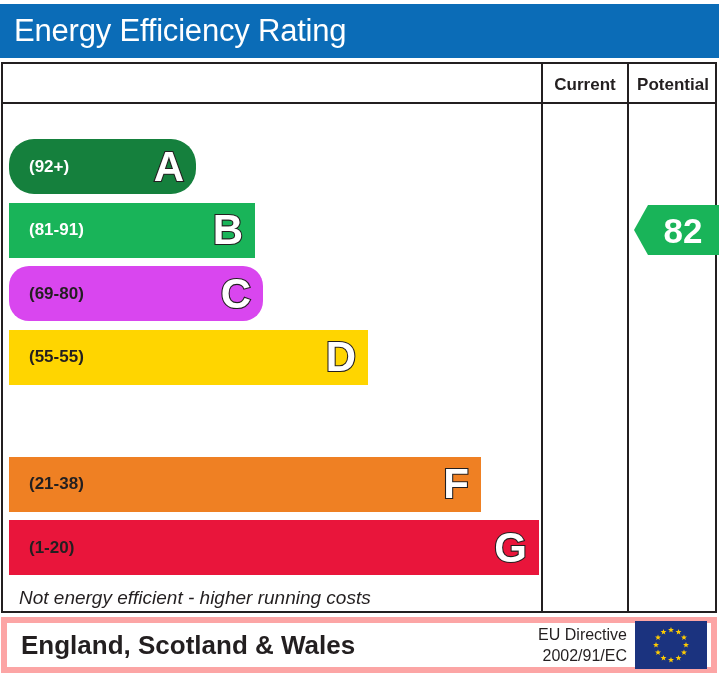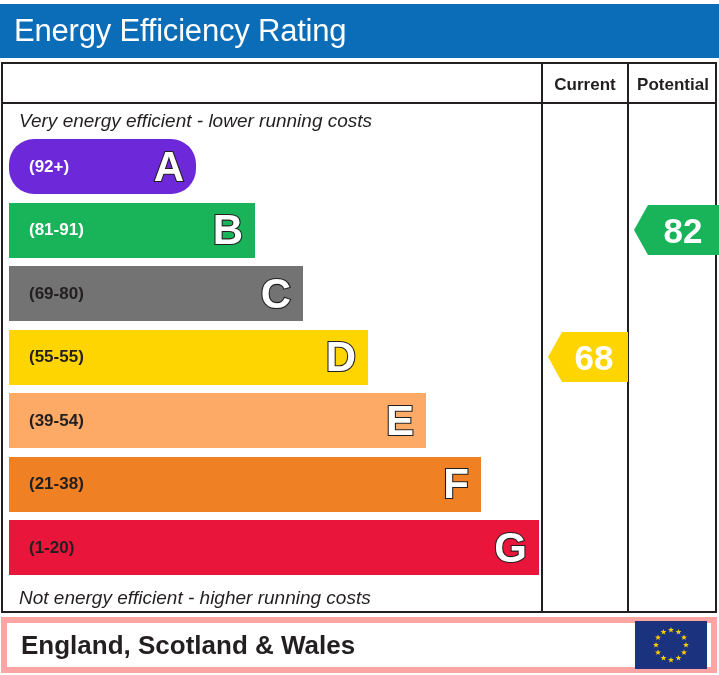--- a/index.html
+++ b/index.html
@@ -212,64 +212,60 @@
 
   <div class="table-frame">
 
     <div class="head-rule"></div>
     <div class="col-sep current"></div>
     <div class="col-sep potential"></div>
 
     <div class="col-head current">Current</div>
     <div class="col-head potential">Potential</div>
 
-    <div class="caption top">Very energy efficient - lower running costs</div>
     <div class="caption bottom">Not energy efficient - higher running costs</div>
 
     <div class="bands">
-        <div class="band" style="top: 0px; width: 187px; background: #6d28d9; border-radius: 25px;">
+        <div class="band" style="top: 0px; width: 187px; background: #15803d; border-radius: 25px;">
           <span class="band-range" style="color: rgb(255, 255, 255);">(92+)</span>
           <span class="band-letter">A</span>
         </div>
         <div class="band" style="top: 63.5px; width: 246px; background: rgb(25, 180, 89);">
           <span class="band-range" style="color: rgb(255, 255, 255);">(81-91)</span>
           <span class="band-letter">B</span>
         </div>
-        <div class="band" style="top: 127px; width: 294px; background: #737373;">
+        <div class="band" style="top: 127px; width: 254px; background: #d946ef; border-radius: 20px;">
           <span class="band-range" style="color: rgb(35, 31, 32);">(69-80)</span>
           <span class="band-letter">C</span>
         </div>
         <div class="band" style="top: 190.5px; width: 359px; background: rgb(255, 213, 0);">
           <span class="band-range" style="color: rgb(35, 31, 32);">(55-55)</span>
           <span class="band-letter">D</span>
         </div>
-        <div class="band" style="top: 254px; width: 417px; background: rgb(252, 170, 101);">
-          <span class="band-range" style="color: rgb(35, 31, 32);">(39-54)</span>
-          <span class="band-letter">E</span>
-        </div>
         <div class="band" style="top: 317.5px; width: 472px; background: rgb(239, 128, 35);">
           <span class="band-range" style="color: rgb(35, 31, 32);">(21-38)</span>
           <span class="band-letter">F</span>
         </div>
         <div class="band" style="top: 381px; width: 530px; background: rgb(233, 21, 59);">
           <span class="band-range" style="color: rgb(35, 31, 32);">(1-20)</span>
           <span class="band-letter">G</span>
         </div>
       </div>
 
-    <div class="marker" id="marker-current" style="left: 545px; width: 80px; top: 268px; background: rgb(255, 213, 0);">
-      <span class="marker-value">68</span>
-    </div>
     <div class="marker" id="marker-potential" style="left: 631px; width: 86px; top: 141px; background: rgb(25, 180, 89);">
       <span class="marker-value">82</span>
     </div>
   </div>
 
   <div class="footer">
     <div class="footer-region">England, Scotland &amp; Wales</div>
+    <div class="footer-directive">
+      <div>EU Directive</div>
+      <div>2002/91/EC</div>
+    </div>
     <div class="eu-flag">
       <svg viewBox="0 0 72 48">
         <g id="eu-stars" fill="#ffcc00">
             <polygon points="36.00,5.90 36.77,7.95 38.95,8.04 37.24,9.40 37.82,11.51 36.00,10.30 34.18,11.51 34.76,9.40 33.05,8.04 35.23,7.95"></polygon>
             <polygon points="43.50,7.91 44.27,9.96 46.45,10.05 44.74,11.41 45.32,13.52 43.50,12.31 41.68,13.52 42.26,11.41 40.55,10.05 42.73,9.96"></polygon>
             <polygon points="48.99,13.40 49.76,15.45 51.94,15.54 50.23,16.90 50.81,19.01 48.99,17.80 47.17,19.01 47.75,16.90 46.04,15.54 48.23,15.45"></polygon>
             <polygon points="51.00,20.90 51.77,22.95 53.95,23.04 52.24,24.40 52.82,26.51 51.00,25.30 49.18,26.51 49.76,24.40 48.05,23.04 50.23,22.95"></polygon>
             <polygon points="48.99,28.40 49.76,30.45 51.94,30.54 50.23,31.90 50.81,34.01 48.99,32.80 47.17,34.01 47.75,31.90 46.04,30.54 48.23,30.45"></polygon>
             <polygon points="43.50,33.89 44.27,35.94 46.45,36.03 44.74,37.39 45.32,39.50 43.50,38.29 41.68,39.50 42.26,37.39 40.55,36.03 42.73,35.94"></polygon>
             <polygon points="36.00,35.90 36.77,37.95 38.95,38.04 37.24,39.40 37.82,41.51 36.00,40.30 34.18,41.51 34.76,39.40 33.05,38.04 35.23,37.95"></polygon>

